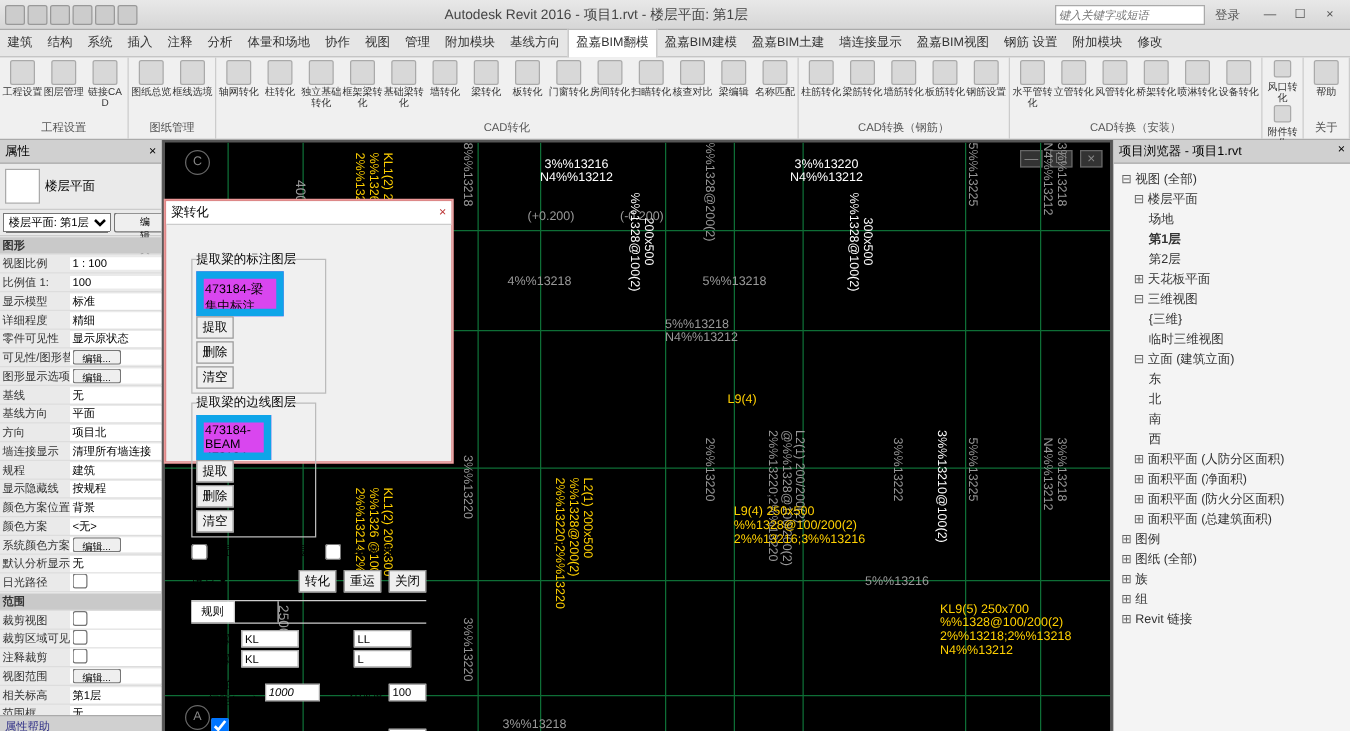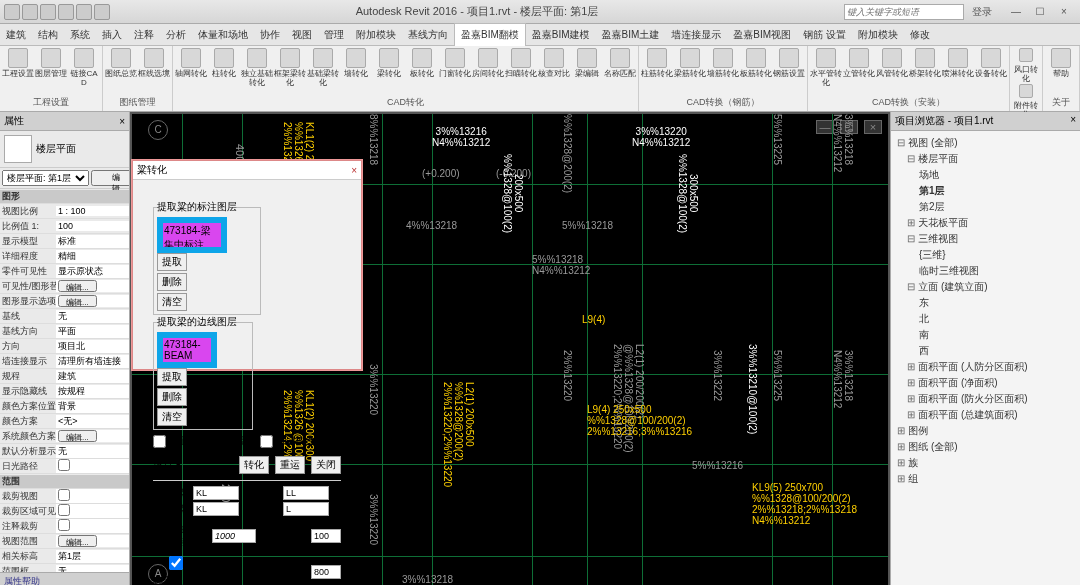--- a/index.html
+++ b/index.html
@@ -500,20 +500,21 @@
         <div class="n d2 leaf">南</div>
         <div class="n d2 leaf">西</div>
         <div class="n d1 plus">面积平面 (人防分区面积)</div>
         <div class="n d1 plus">面积平面 (净面积)</div>
         <div class="n d1 plus">面积平面 (防火分区面积)</div>
         <div class="n d1 plus">面积平面 (总建筑面积)</div>
         <div class="n d0 plus">图例</div>
         <div class="n d0 plus">图纸 (全部)</div>
         <div class="n d0 plus">族</div>
         <div class="n d0 plus">组</div>
+        <div class="n d0 plus">Revit 链接</div>
       </div>
   </div>
 </div>
 
 <div class="dialog">
   <div class="dtitle">
     <span>粱转化</span>
     <span class="x">×</span>
   </div>
   <div class="dbody">
@@ -553,20 +554,24 @@
     </div>
     <div style="display:flex;justify-content:space-between;align-items:center">
       <span><span>设置</span> ▾</span>
       <div class="btnrow">
         <button>转化</button>
         <button>重运</button>
         <button>关闭</button>
       </div>
     </div>
     <div class="tabs">
+      <div class="tabhdr">
+        <span class="active">规则</span>
+        <span>说明</span>
+      </div>
       <div style="padding:3px 0">
         <div class="formrow">
           <label>框架梁:</label>
           <input value="KL" style="">
           <label>连梁:</label>
           <input value="LL" style="">
         </div>
         <div class="formrow">
           <label>独立梁:</label>
           <input value="KL" style="">

